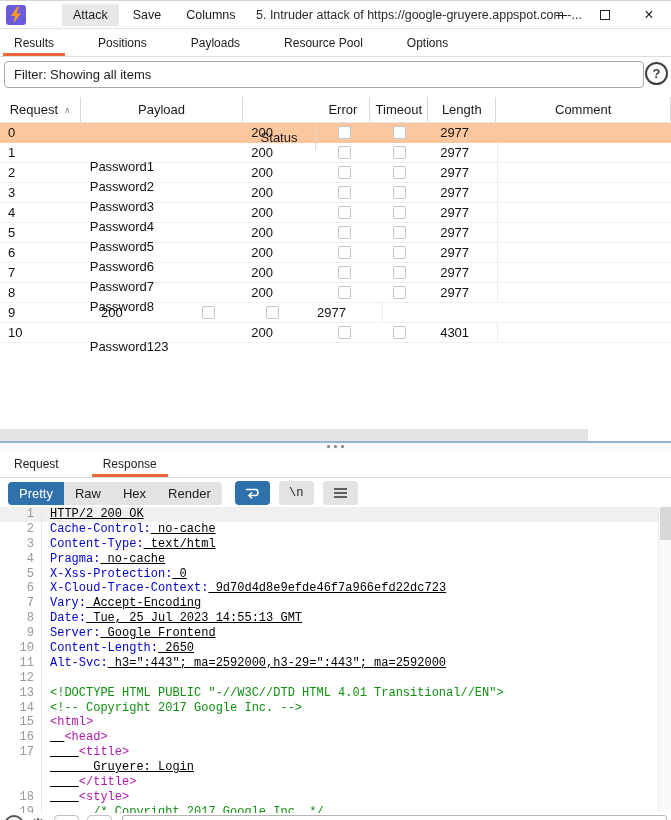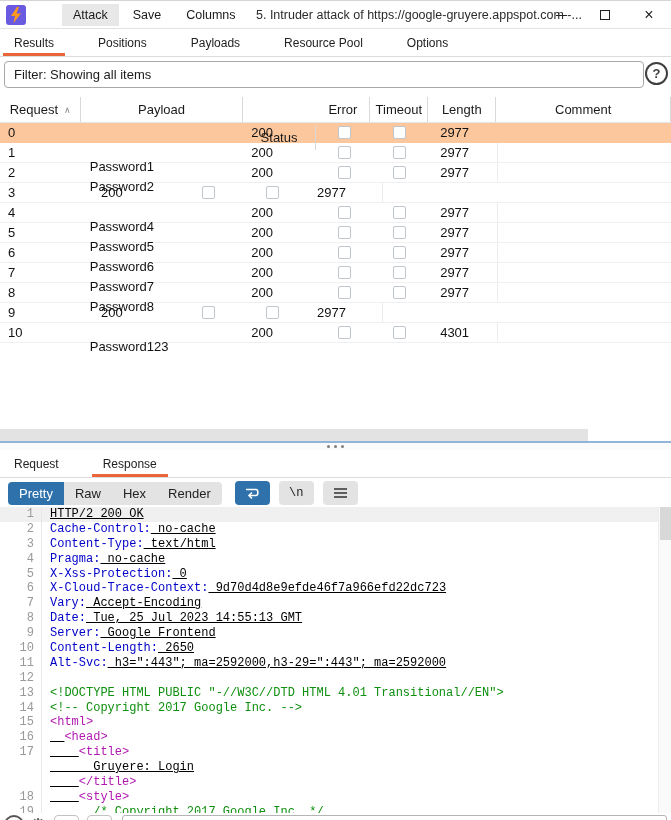--- a/index.html
+++ b/index.html
@@ -164,20 +164,21 @@
           <span class="cb"></span>
         </div>
         <div class="gc gc-check" style="width: 66px;">
           <span class="cb"></span>
         </div>
         <div class="gc gc-length" style="width: 78px;">2977</div>
         <div class="gc" style="width: 200px;"></div>
       </div>
       <div class="grid-row">
         <div class="gc gc-request" style="width: 93px;">3</div>
+        <div class="gc gc-payload" style="width: 185px;">Password3</div>
         <div class="gc gc-status" style="width: 84px;">200</div>
         <div class="gc gc-check" style="width: 62px;">
           <span class="cb"></span>
         </div>
         <div class="gc gc-check" style="width: 66px;">
           <span class="cb"></span>
         </div>
         <div class="gc gc-length" style="width: 78px;">2977</div>
         <div class="gc" style="width: 200px;"></div>
       </div>

